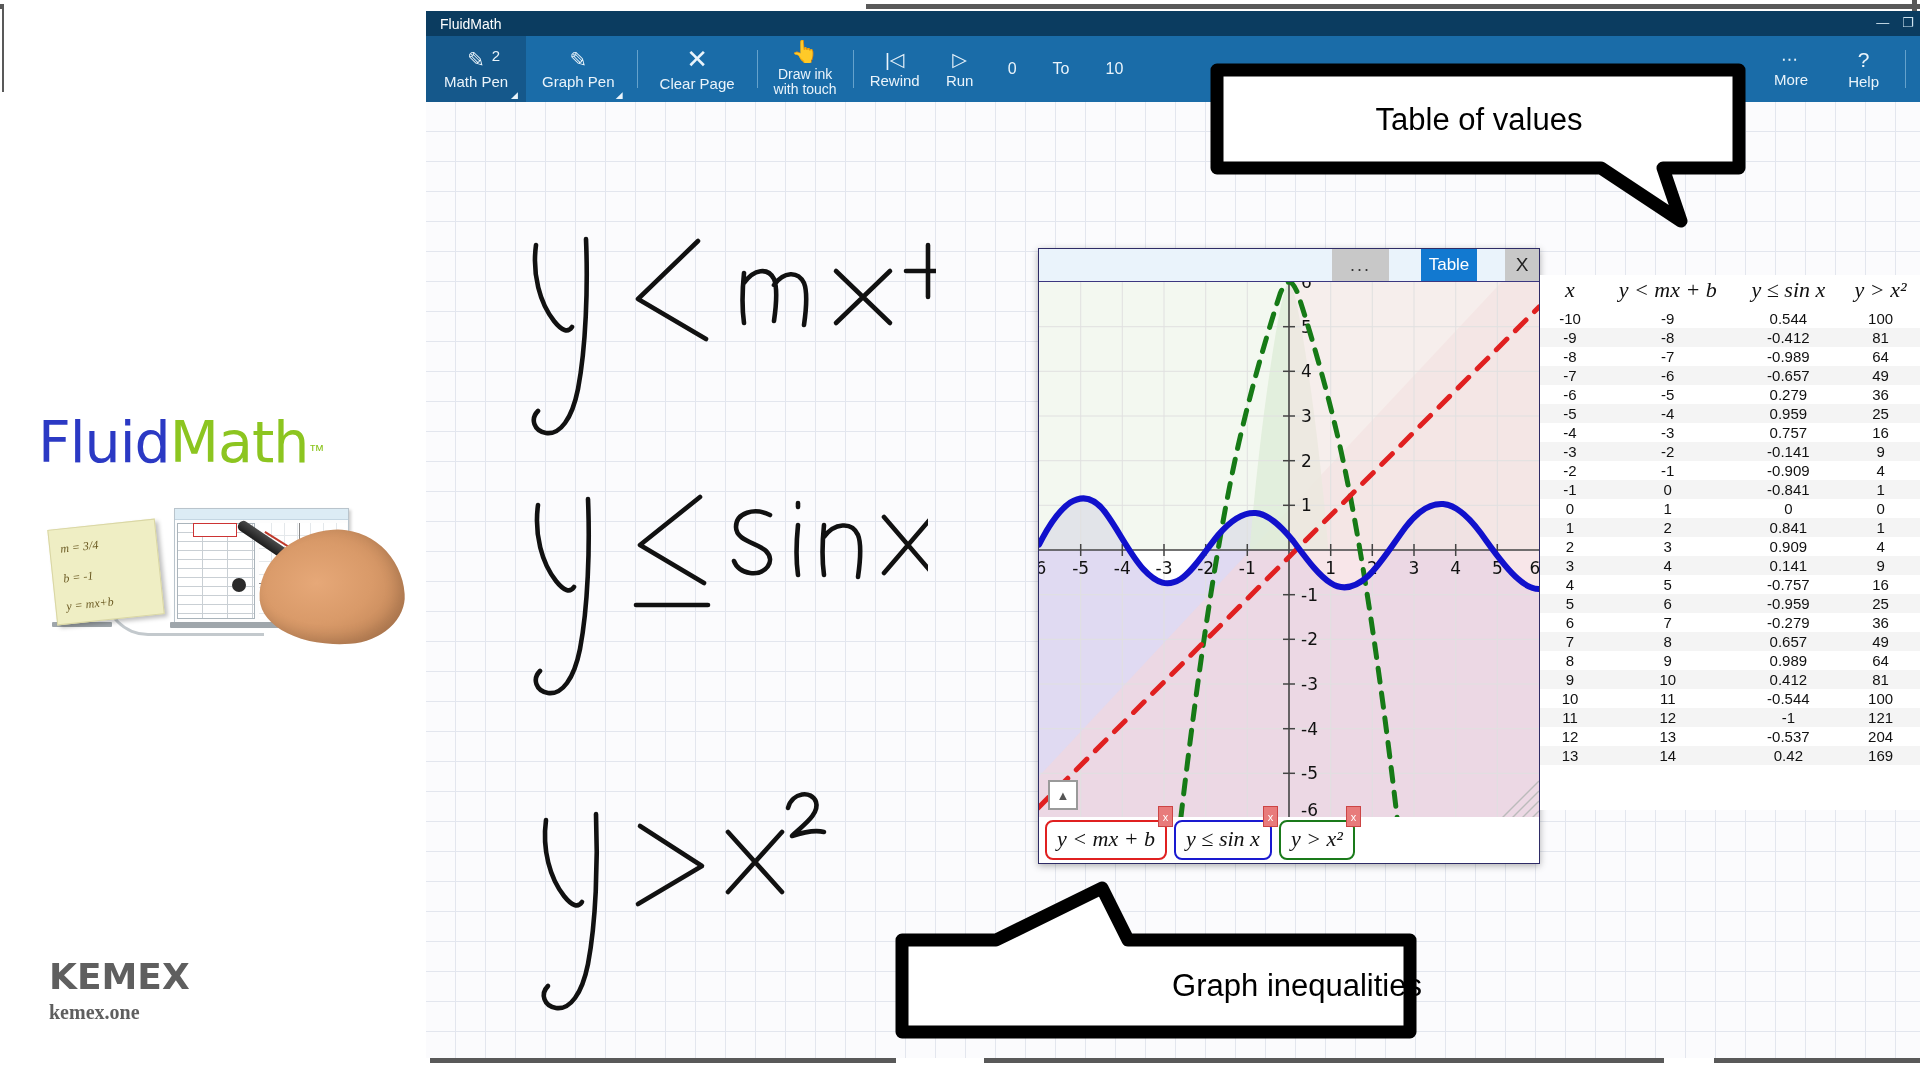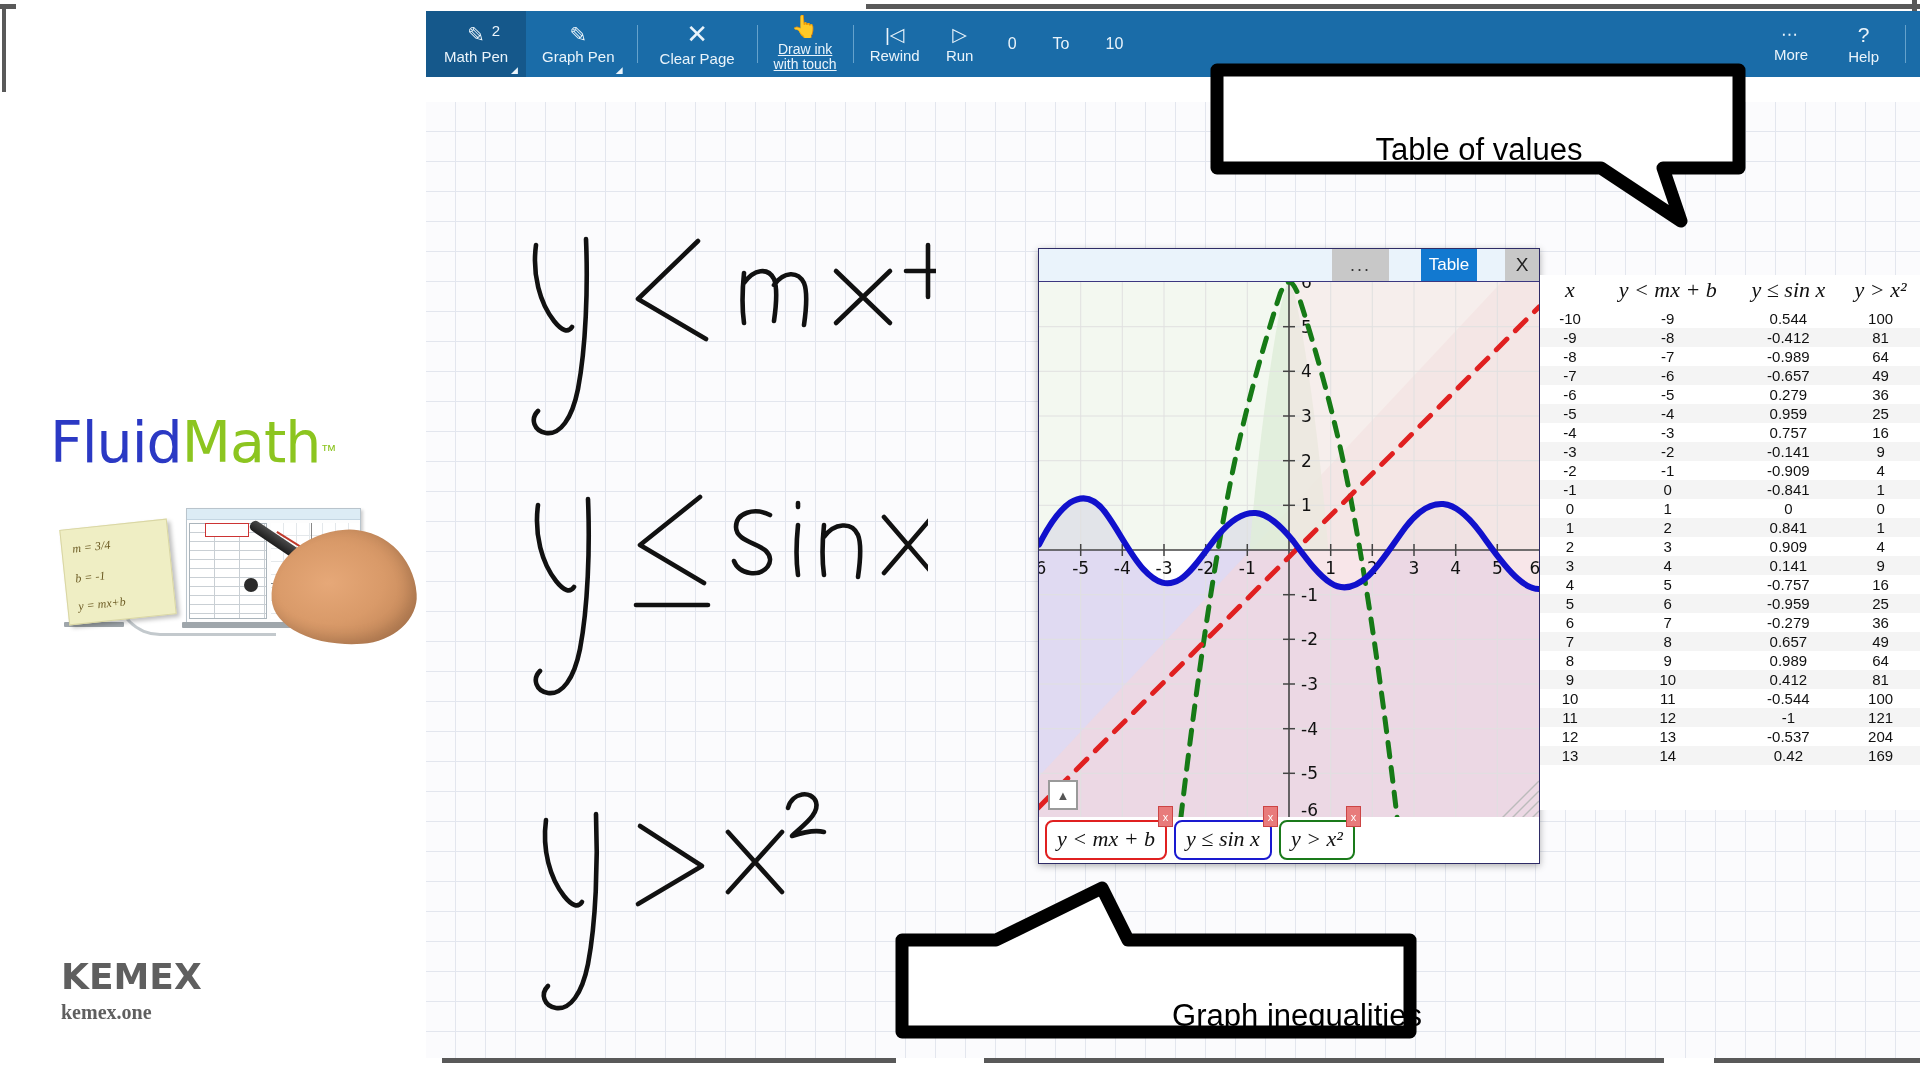--- a/index.html
+++ b/index.html
@@ -8,21 +8,21 @@
     font-family: "Liberation Sans", sans-serif;
     background: #ffffff;
     position: relative;
   }
 
   
   .frame-line { position: absolute; background: #595959; }
 
   
   #left-panel {
-    position: absolute; left: 16px; top: 0; width: 426px; height: 1080px;
+    position: absolute; left: 4px; top: 0; width: 426px; height: 1080px;
     background: #ffffff;
   }
   #brand-logo {
     position: absolute; left: 34px; top: 414px; width: 400px;
   }
   .logo-word { font-size: 57px; font-weight: 400; letter-spacing: -1px;
     font-family: "DejaVu Sans", sans-serif; line-height: 1; }
   .logo-fluid { color: #2b39c4; }
   .logo-math { color: #8cc520; }
   .logo-tm { font-size: 16px; color: #8cc520; vertical-align: super; }
@@ -106,21 +106,21 @@
     height: 66px; background: #1a6ca8; display: flex; align-items: stretch;
     color: #eaf4fb; position: relative;
   }
   .tb-item {
     display: flex; flex-direction: column; align-items: center; justify-content: center;
     padding: 0 16px; position: relative; min-width: 60px; font-size: 15px;
   }
   .tb-item.active { background: #15588b; width: 100px; }
   .tb-icon { font-size: 21px; line-height: 1; margin-bottom: 4px; }
   .tb-label { font-size: 15px; white-space: nowrap; text-align: center; line-height: 1.05; }
-  .tb-label.two { font-size: 14px; text-decoration: underline; }
+  .tb-label.two { font-size: 14px; }
   .tb-badge { position: absolute; top: 11px; right: 26px; font-size: 15px; }
   .tb-caret { position: absolute; bottom: 2px; right: 8px; font-size: 9px; }
   .tb-sep { width: 1px; background: #78b0d4; margin: 14px 6px; opacity:.8; }
   .tb-plain { display: flex; align-items: center; padding: 0 18px; font-size: 16px; }
   .tb-spacer { flex: 1; }
   .tb-rt { display:flex; flex-direction:column; align-items:center; justify-content:center;
     padding: 0 20px; font-size: 15px; }
 
   
   #canvas {
@@ -192,21 +192,20 @@
   #value-table td { text-align: center; padding: 1px 6px; font-size: 15px;
     font-family: "Liberation Sans", sans-serif; }
   #value-table tr.alt td { background: #f4f4f4; }
   #value-table .col-x { width: 60px; }
 
   
   .callout { position: absolute; }
   .callout-text {
     position: absolute; color: #000; font-size: 31px; white-space: nowrap;
     font-family: "Liberation Sans", sans-serif;
-    margin-top: 30px;
   }
 </style>
 </head>
 <body>
 
 <div class="frame-line" style="left:0px; top:4px; width:364px; height:5px;"></div>
 <div class="frame-line" style="left:866px; top:4px; width:1054px; height:5px;"></div>
 <div class="frame-line" style="left:2px; top:4px; width:4px; height:88px;"></div>
 <div class="frame-line" style="left:72px; top:84px; width:5px; height:980px;"></div>
 <div class="frame-line" style="left:72px; top:84px; width:1226px; height:5px;"></div>
@@ -247,20 +246,27 @@
   </div>
 
   <div id="kemex">
     <div class="kemex-main">KEMEX</div>
     <div class="kemex-sub">kemex.one</div>
   </div>
 </div>
 
 <div id="app-window">
 
+  <div id="titlebar">
+    <span>FluidMath</span>
+    <div id="window-controls">
+      <span>—</span>
+      <span>❐</span>
+    </div>
+  </div>
 
   <div id="toolbar">
 
     <div class="tb-item active">
       <span class="tb-icon">✎</span>
       <span class="tb-badge">2</span>
       <span class="tb-label">Math Pen</span>
       <span class="tb-caret">◢</span>
     </div>
 

